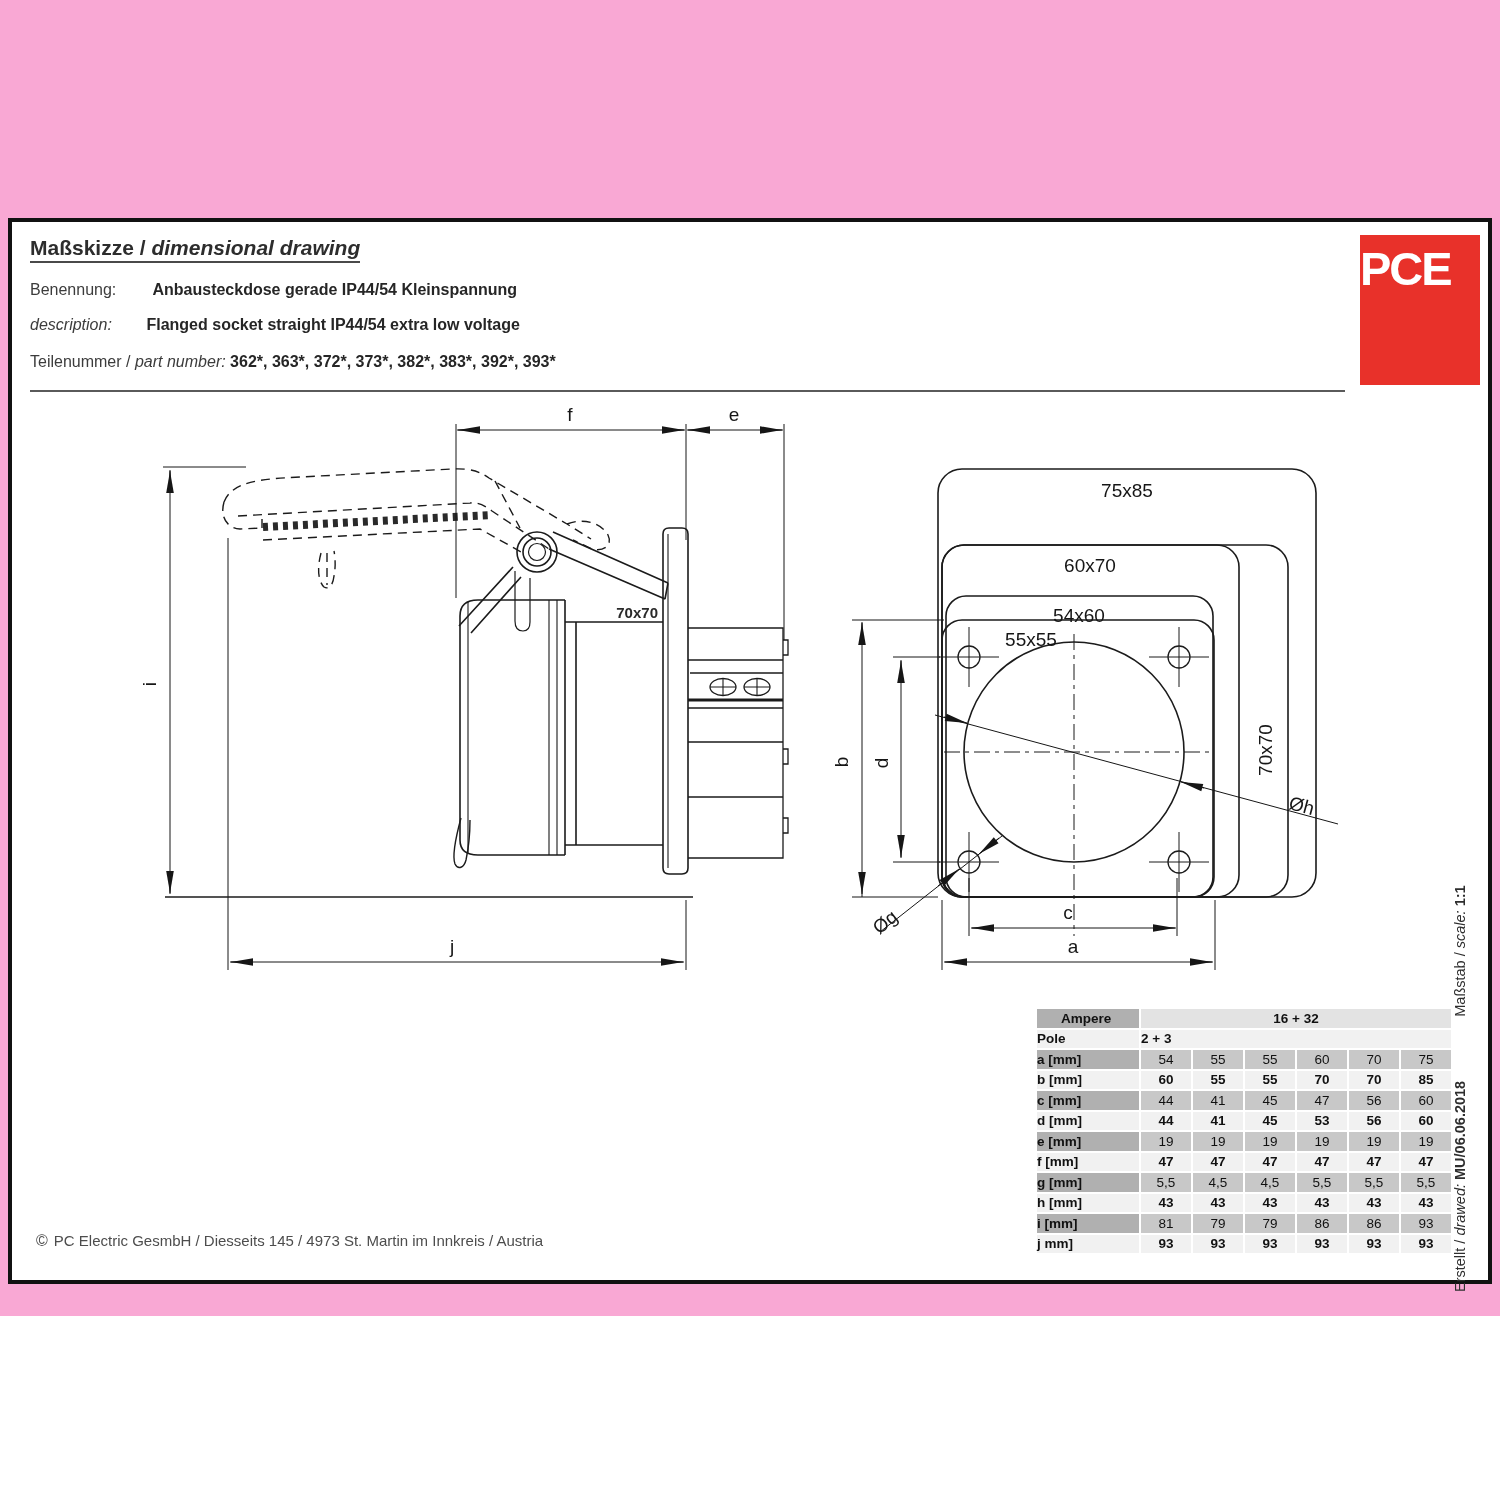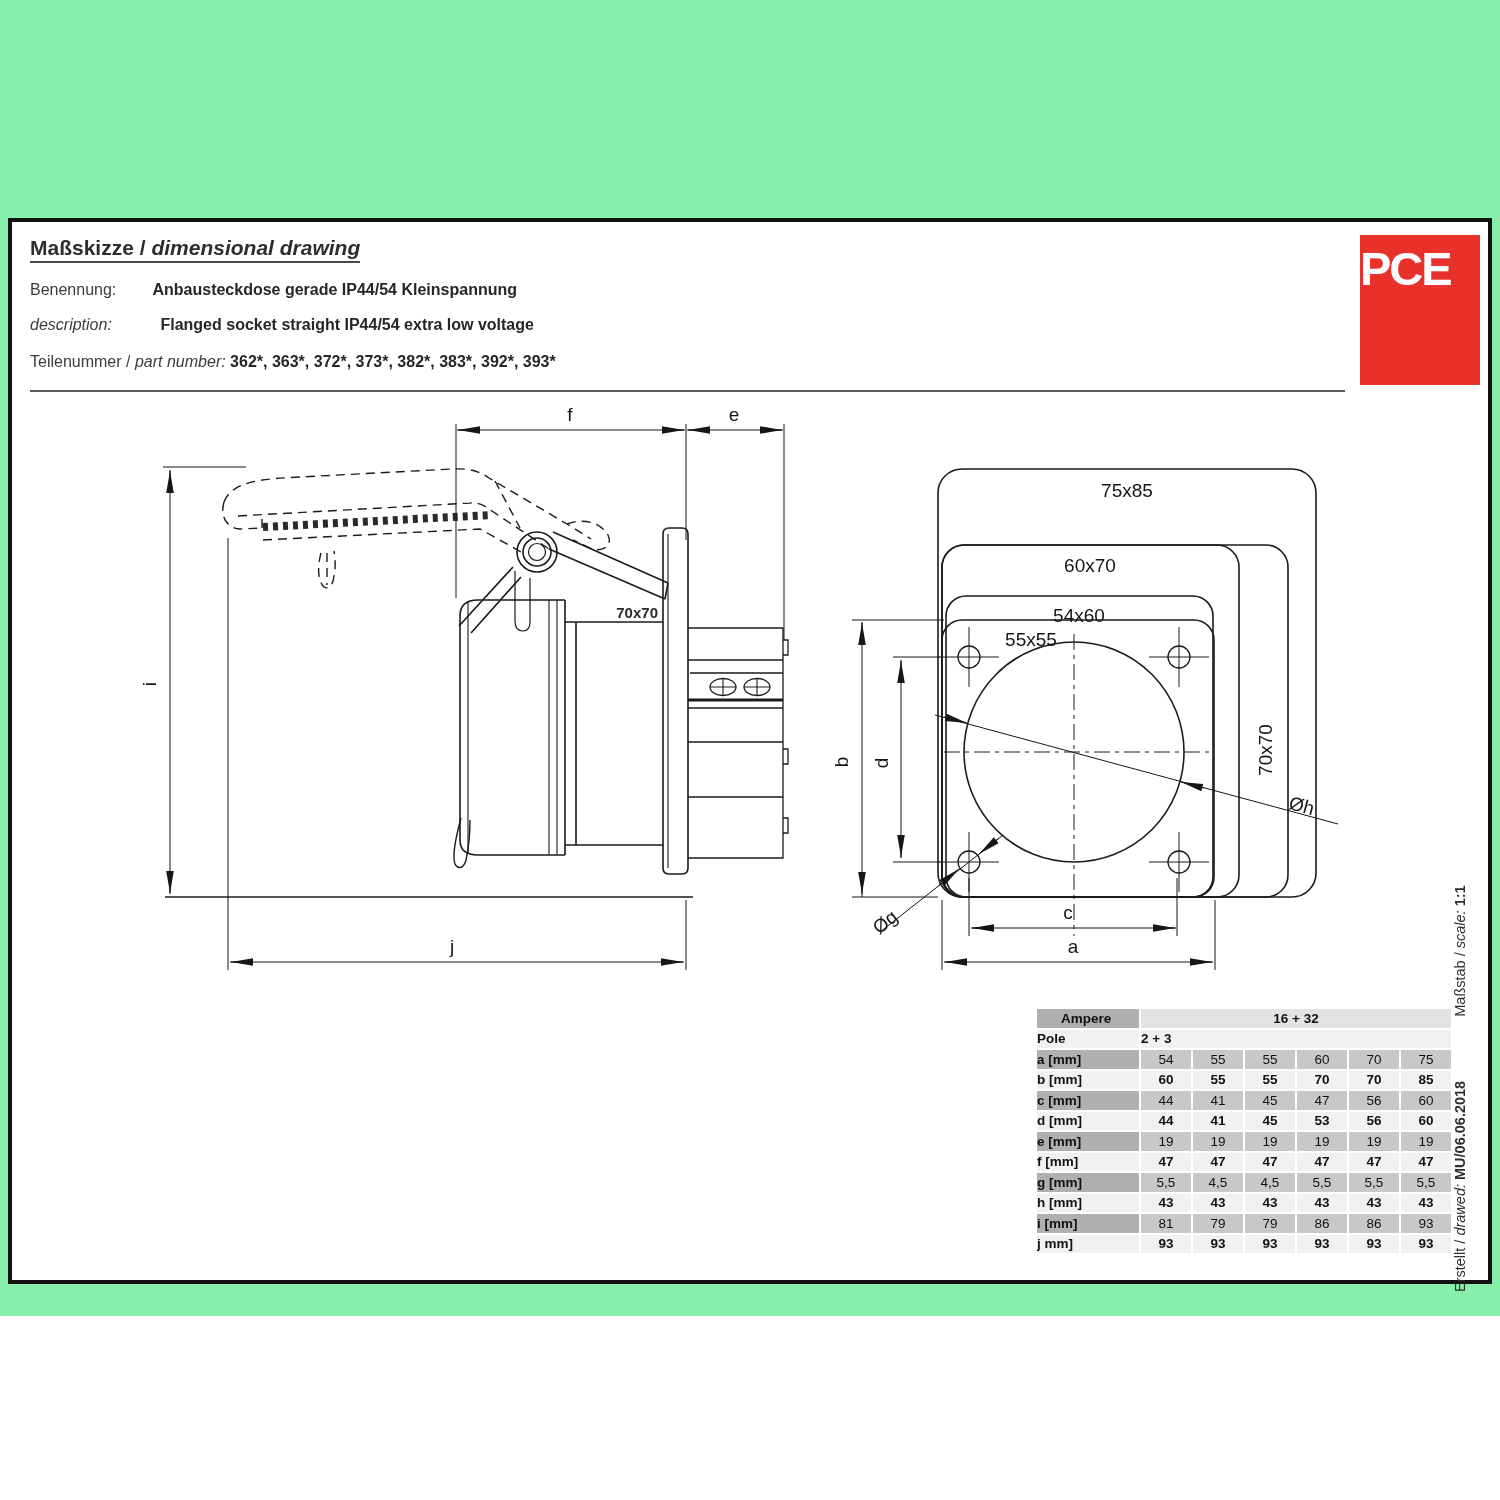--- a/index.html
+++ b/index.html
@@ -1,29 +1,29 @@
 <!DOCTYPE html>
 <html><head>
 <meta charset="utf-8">
 <style>
   html,body{margin:0;padding:0;background:#ffffff;}
-  .page{position:relative;width:1500px;height:1316px;background:#86efac;overflow:hidden;
+  .page{position:relative;width:1500px;height:1316px;background:#f9a8d4;overflow:hidden;
         font-family:"Liberation Sans",sans-serif;color:#222;}
   .frame{position:absolute;left:8px;top:218px;width:1484px;height:1066px;
          border:4px solid #111;box-sizing:border-box;background:#fff;}
   
   .title{position:absolute;left:30px;top:236px;font-size:21px;font-weight:bold;color:#2d2d2d;
          border-bottom:2px solid #4a4a4a;padding-bottom:1px;white-space:nowrap;}
   .title .it{font-style:italic;}
   .hrow{position:absolute;left:30px;font-size:16px;white-space:nowrap;color:#3c3c3c;}
   .hrow .lab{display:inline-block;}
   .hrow .it{font-style:italic;}
   .hrow .val{font-weight:bold;color:#262626;}
   .r-ben{top:281px;} .r-ben .val{margin-left:6px;}
-  .r-desc{top:316px;} .r-desc .val{margin-left:14px;}
+  .r-desc{top:316px;} .r-desc .val{}
   .r-teil{top:353px;} .r-teil .val{}
   .hsep{position:absolute;left:30px;top:390px;width:1315px;height:2px;background:#5a5a5a;}
   
   .logo{position:absolute;left:1360px;top:235px;width:120px;height:150px;background:#e8312a;
         }
   .logo span{display:inline-block;margin-top:6px;color:#fff;font-weight:bold;font-size:47px;
         letter-spacing:-2px;font-family:"Liberation Sans",sans-serif;}
   
   svg.draw{position:absolute;left:0;top:0;width:1500px;height:1500px;}
   svg.draw text{font-family:"Liberation Sans",sans-serif;fill:#161616;font-size:19px;}
@@ -328,13 +328,16 @@
   <div class="vtext">
     <span>Erstellt /</span>
     <span class="it">drawed:</span>
     <span class="b">MU/06.06.2018</span>
     <span class="gap"></span>
     <span>Maßstab /</span>
     <span class="it">scale:</span>
     <span class="b">1:1</span>
   </div>
 
+  <div class="copy">
+    <span class="csym">©</span><span>PC Electric GesmbH / Diesseits 145 / 4973 St. Martin im Innkreis / Austria</span>
+  </div>
 </div>
 
 </body></html>

